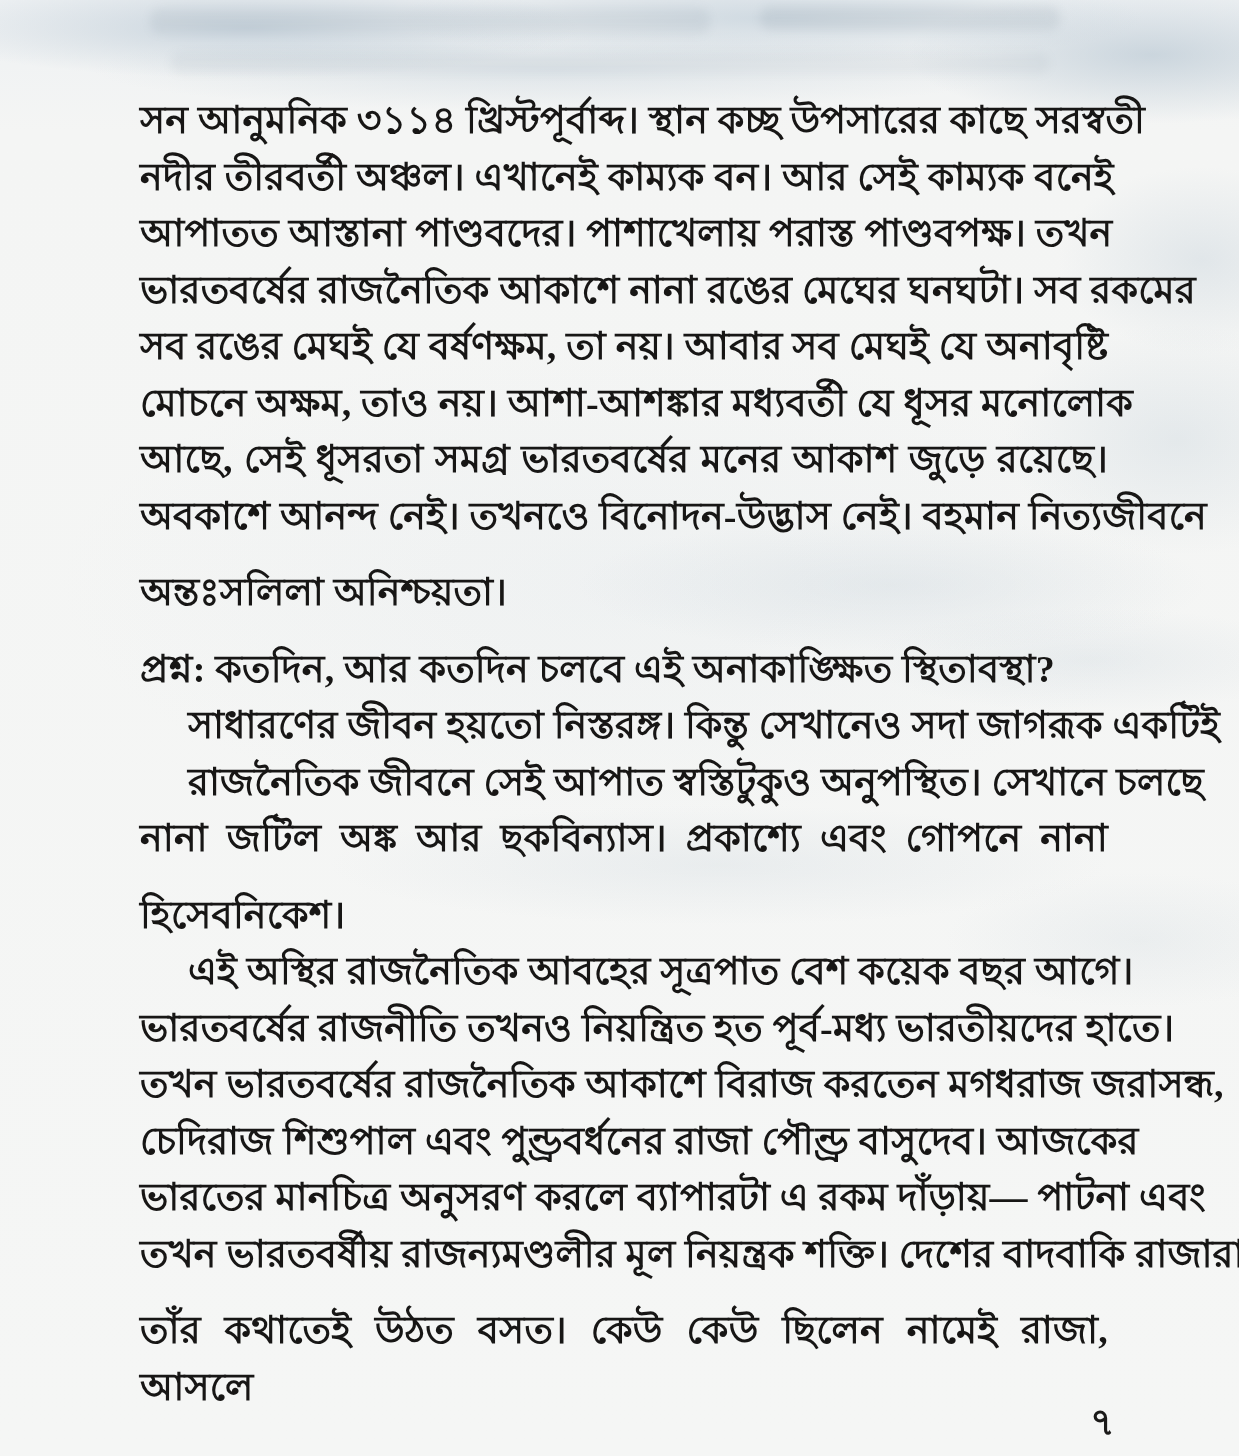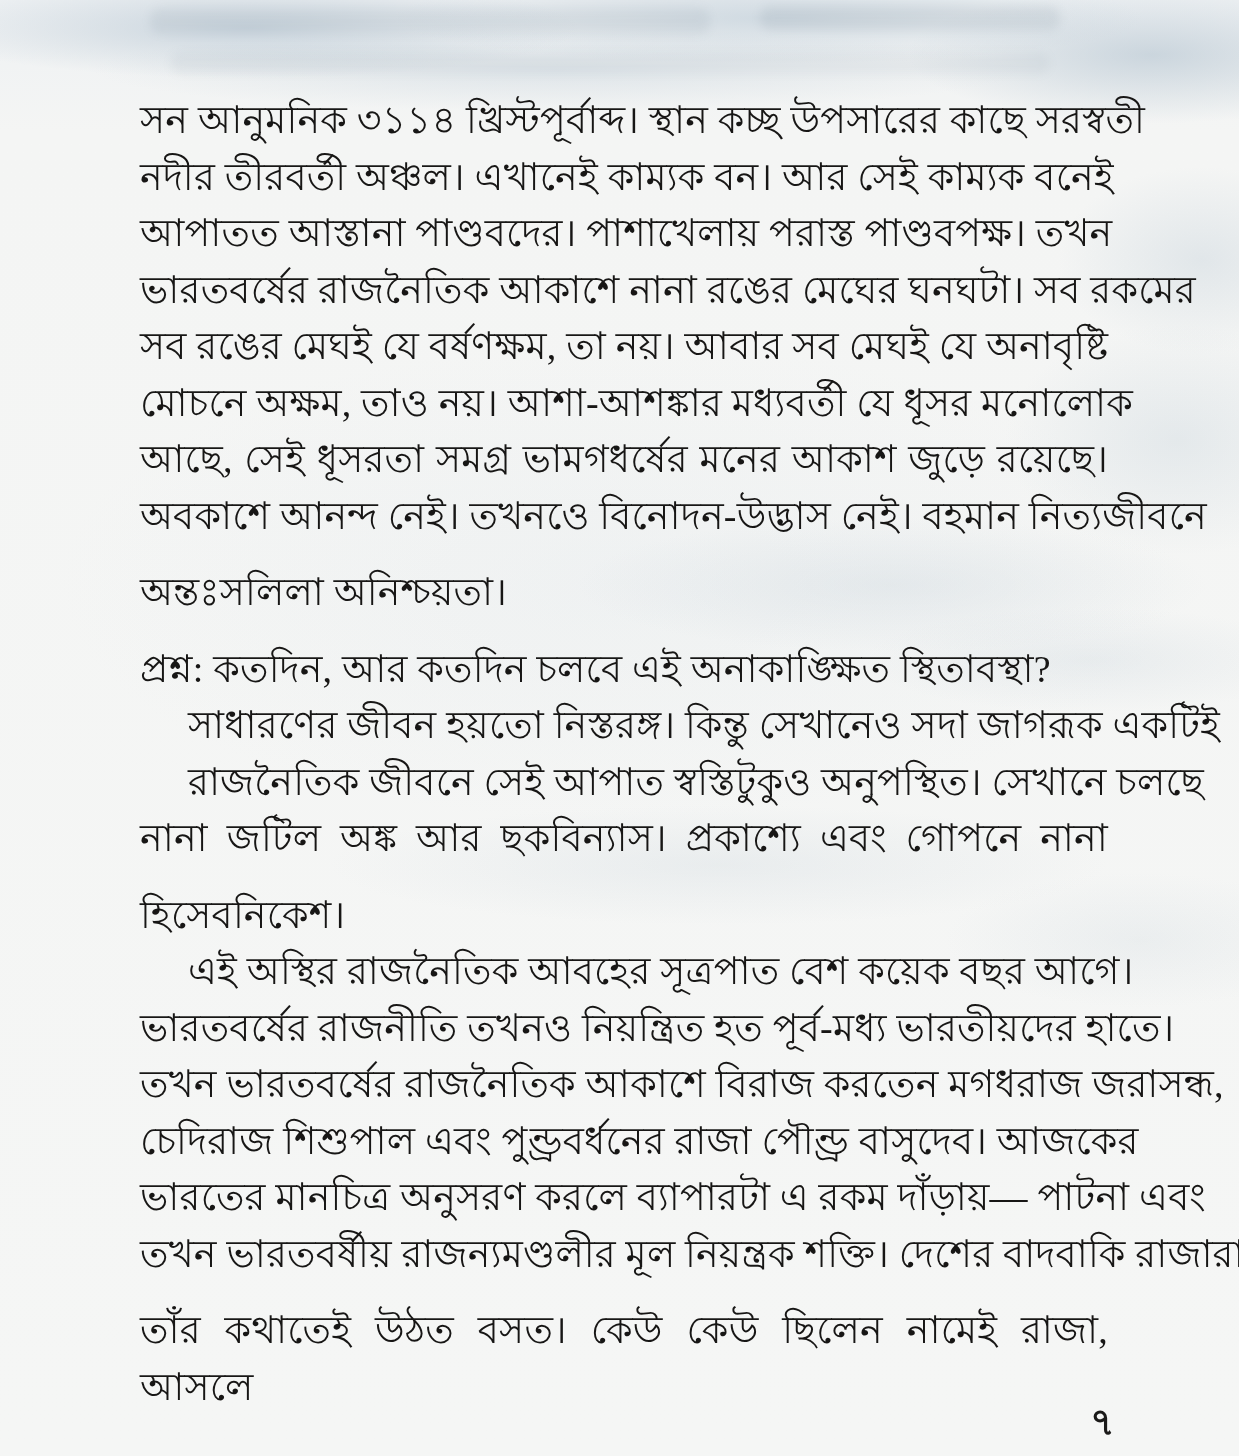--- a/index.html
+++ b/index.html
@@ -30,21 +30,21 @@
     position:absolute;pointer-events:none;border-radius:10px;
     background:#6d7f8d;opacity:.10;filter:blur(5px);
   }
   .ghost-1{left:150px;top:8px;width:560px;height:26px;}
   .ghost-2{left:760px;top:6px;width:300px;height:24px;opacity:.12;}
   .ghost-3{left:170px;top:52px;width:880px;height:22px;opacity:.07;}
 
   .text-block{
     position:absolute;left:140px;top:92px;width:968px;
     color:#171615;
-    font-size:38px;font-weight:400;
+    font-size:38px;font-weight:700;
   }
   .paragraph{margin:0;}
   .line{
     height:56.5px;line-height:56.5px;white-space:nowrap;
     text-align:justify;text-align-last:justify;
     letter-spacing:.2px;
   }
   .line.last{text-align-last:left;white-space:normal;margin-top:20px;}
   .line.indent{padding-left:48px;}
 
@@ -62,21 +62,21 @@
 <div class="ghost-line ghost-3"></div>
 
 <div class="text-block">
     <div class="paragraph">
       <div class="line">সন আনুমনিক ৩১১৪ খ্রিস্টপূর্বাব্দ। স্থান কচ্ছ উপসারের কাছে সরস্বতী</div>
       <div class="line">নদীর তীরবর্তী অঞ্চল। এখানেই কাম্যক বন। আর সেই কাম্যক বনেই</div>
       <div class="line">আপাতত আস্তানা পাণ্ডবদের। পাশাখেলায় পরাস্ত পাণ্ডবপক্ষ। তখন</div>
       <div class="line">ভারতবর্ষের রাজনৈতিক আকাশে নানা রঙের মেঘের ঘনঘটা। সব রকমের</div>
       <div class="line">সব রঙের মেঘই যে বর্ষণক্ষম, তা নয়। আবার সব মেঘই যে অনাবৃষ্টি</div>
       <div class="line">মোচনে অক্ষম, তাও নয়। আশা-আশঙ্কার মধ্যবর্তী যে ধূসর মনোলোক</div>
-      <div class="line">আছে, সেই ধূসরতা সমগ্র ভামগধর্ষের মনের আকাশ জুড়ে রয়েছে।</div>
+      <div class="line">আছে, সেই ধূসরতা সমগ্র ভারতবর্ষের মনের আকাশ জুড়ে রয়েছে।</div>
       <div class="line">অবকাশে আনন্দ নেই। তখনওে বিনোদন-উদ্ভাস নেই। বহমান নিত্যজীবনে</div>
       <div class="line last">অন্তঃসলিলা অনিশ্চয়তা।</div>
     </div>
     <div class="paragraph">
       <div class="line last">প্রশ্ন: কতদিন, আর কতদিন চলবে এই অনাকাঙ্ক্ষিত স্থিতাবস্থা?</div>
       <div class="line indent">সাধারণের জীবন হয়তো নিস্তরঙ্গ। কিন্তু সেখানেও সদা জাগরূক একটিই</div>
     </div>
     <div class="paragraph">
       <div class="line indent">রাজনৈতিক জীবনে সেই আপাত স্বস্তিটুকুও অনুপস্থিত। সেখানে চলছে</div>
       <div class="line">নানা জটিল অঙ্ক আর ছকবিন্যাস। প্রকাশ্যে এবং গোপনে নানা</div>

